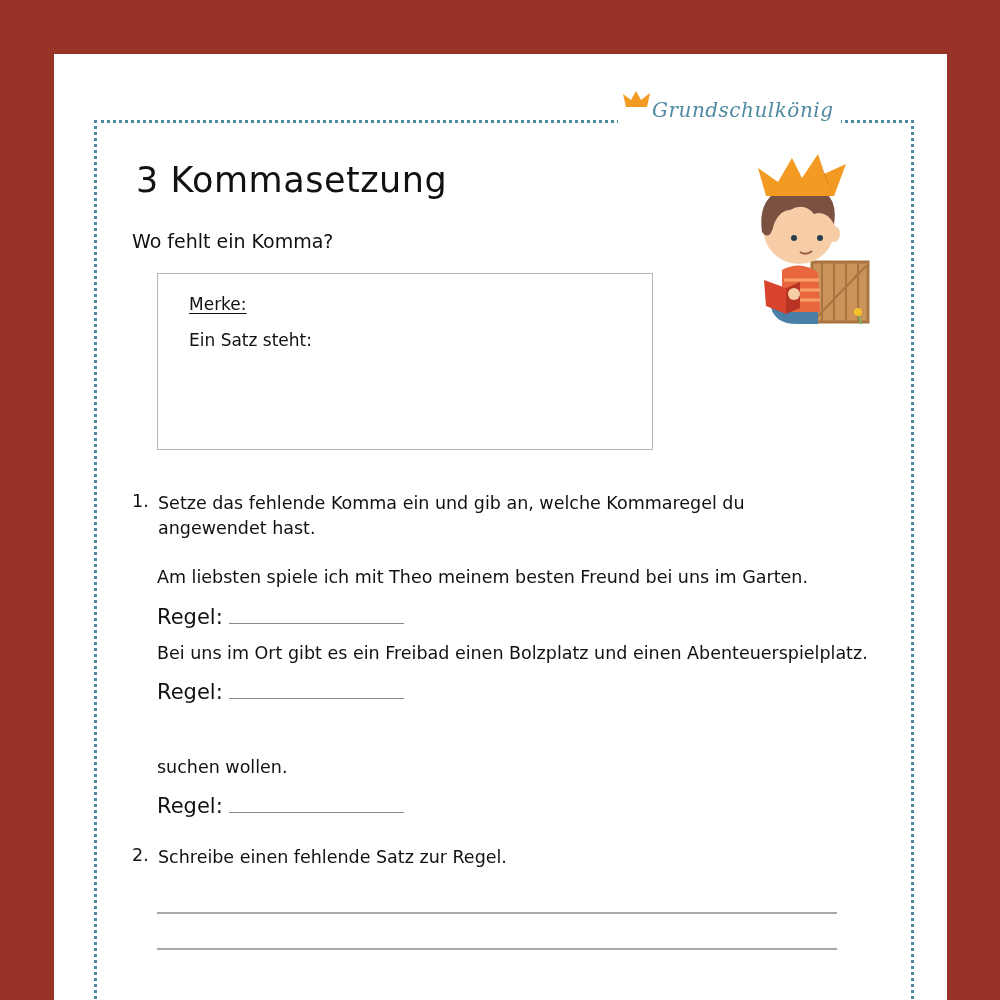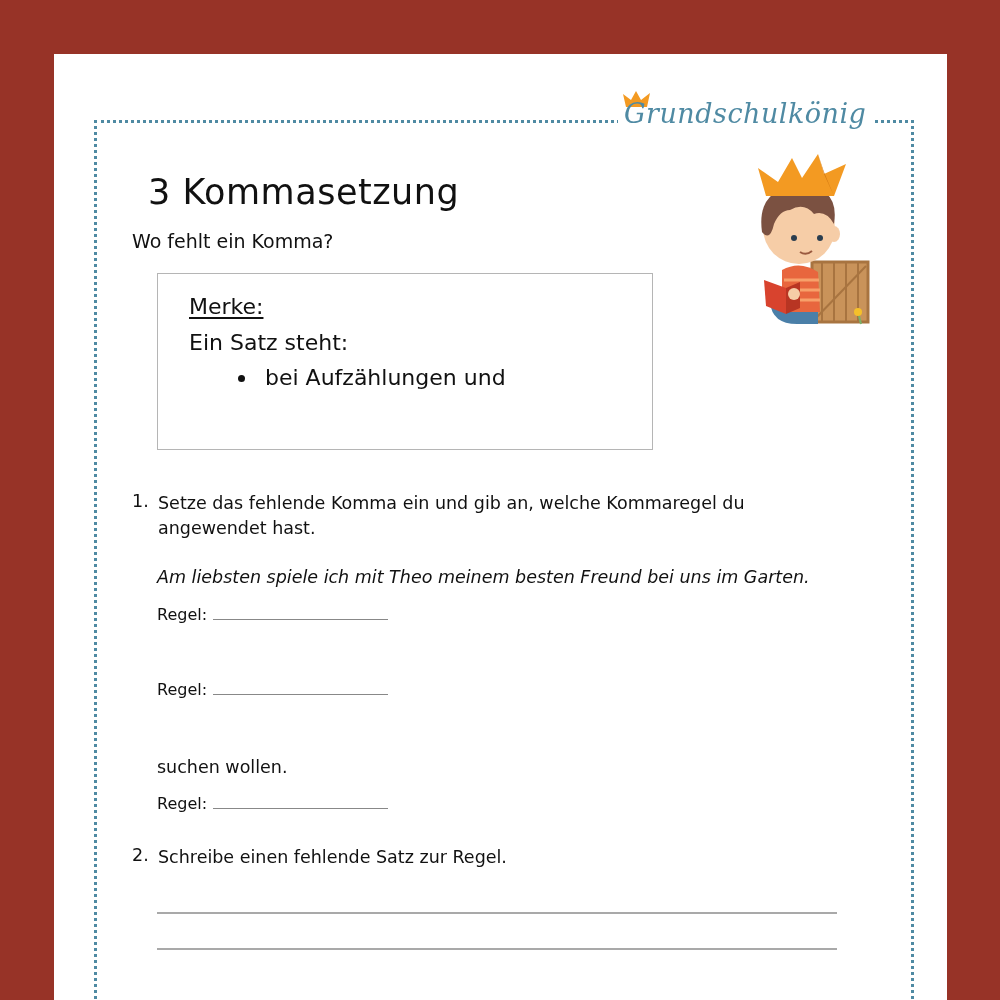--- a/index.html
+++ b/index.html
@@ -23,57 +23,57 @@
       border-top: 3px dotted #4f8aa3;
     }
     .logo {
       position: absolute; left: 564px; top: 30px;
       background: #fff; padding: 0 8px 0 6px;
       height: 50px;
     }
     .logo-text {
       font-family: "DejaVu Serif", serif;
       font-style: italic;
-      font-size: 27px; color: #4f8aa3;
+      font-size: 20px; color: #4f8aa3;
       letter-spacing: 0.5px;
-      position: relative; top: 14px;
+      position: relative; top: 14px; margin-left: 28px;
     }
     .logo-crown { position: absolute; left: 4px; top: 6px; }
 
     .title {
       position: absolute; left: 78px; top: 102px;
-      font-size: 35px; color: #111; margin: 16px; font-weight: normal;
+      font-size: 35px; color: #111; margin: 4px; font-weight: normal;
       letter-spacing: 0.5px;
     }
     .subtitle {
       position: absolute; left: 78px; top: 176px;
       font-size: 19px; color: #111; margin: 0; font-weight: normal;
     }
     .mascot { position: absolute; left: 688px; top: 98px; }
 
     .merke-box {
       position: absolute; left: 103px; top: 219px;
       width: 494px; height: 175px;
       border: 1px solid #b5b5b5;
-      font-size: 22px; color: #111; text-decoration: underline;
+      font-size: 17px; color: #111; text-decoration: underline;
     }
     .merke-title { position: absolute; left: 31px; top: 20px; text-decoration: underline; text-underline-offset: 3px; }
     .merke-intro { position: absolute; left: 31px; top: 56px; }
     .merke-list { position: absolute; left: 80px; top: 92px; margin: 0; padding: 0; list-style: none; }
     .merke-list li { position: relative; height: 28px; line-height: 24px; padding-left: 27px; }
     .merke-list li::before {
       content: ""; position: absolute; left: 0; top: 9px;
       width: 7px; height: 7px; background: #111; border-radius: 50%;
     }
 
     .task { position: absolute; left: 78px; font-size: 17.5px; color: #111; }
     .task-num { position: absolute; left: 0; }
     .task-text { position: absolute; left: 26px; width: 690px; line-height: 25px; }
     .sentence { position: absolute; left: 103px; font-size: 17.5px; color: #111; white-space: nowrap; }
-    .rule-line { position: absolute; left: 103px; font-size: 16px; color: #111; }
+    .rule-line { position: absolute; left: 103px; font-size: 21px; color: #111; }
     .rule-blank {
       display: inline-block; width: 175px; border-bottom: 1.5px solid #888;
       vertical-align: baseline; margin-left: 6px; height: 14px;
     }
     .write-line { position: absolute; left: 103px; width: 680px; border-bottom: 2px solid #a9a9a9; }
   </style>
 </head>
 <body>
 
 <div class="page">
@@ -130,34 +130,34 @@
     <path d="M58,100 Q64,104 70,99" stroke="#9a5a40" stroke-width="2" fill="none"></path>
 
     <polygon points="16,16 36,30 50,6 60,26 76,2 82,22 104,12 92,44 24,44" fill="#f39a22"></polygon>
     <polygon points="76,2 82,22 92,44 82,20" fill="#d47a12"></polygon>
   </svg>
 
   <div class="merke-box">
     <span class="merke-title">Merke:</span>
     <span class="merke-intro">Ein Satz steht:</span>
     <ul class="merke-list">
-      <li>bei Aufzählungen und</li>
     </ul>
   </div>
 
   <div class="task" style="top:437px;">
     <span class="task-num">1.</span>
     <span class="task-text">Setze das fehlende Komma ein und gib an, welche Kommaregel du angewendet hast.</span>
   </div>
 
-  <div class="sentence" style="top:513px;font-style:italic;">Am liebsten spiele ich mit Theo meinem besten Freund bei uns im Garten.</div>
+  <div class="sentence" style="top:513px;">Am liebsten spiele ich mit Theo meinem besten Freund bei uns im Garten.</div>
   <div class="rule-line" style="top:551px;">
     <span>Regel:</span><span class="rule-blank"></span>
   </div>
 
+  <div class="sentence" style="top:589px;">Bei uns im Ort gibt es ein Freibad einen Bolzplatz und einen Abenteuerspielplatz.</div>
   <div class="rule-line" style="top:626px;">
     <span>Regel:</span><span class="rule-blank"></span>
   </div>
 
   <div class="sentence" style="top:703px;">suchen wollen.</div>
   <div class="rule-line" style="top:740px;">
     <span>Regel:</span><span class="rule-blank"></span>
   </div>
 
   <div class="task" style="top:791px;">

